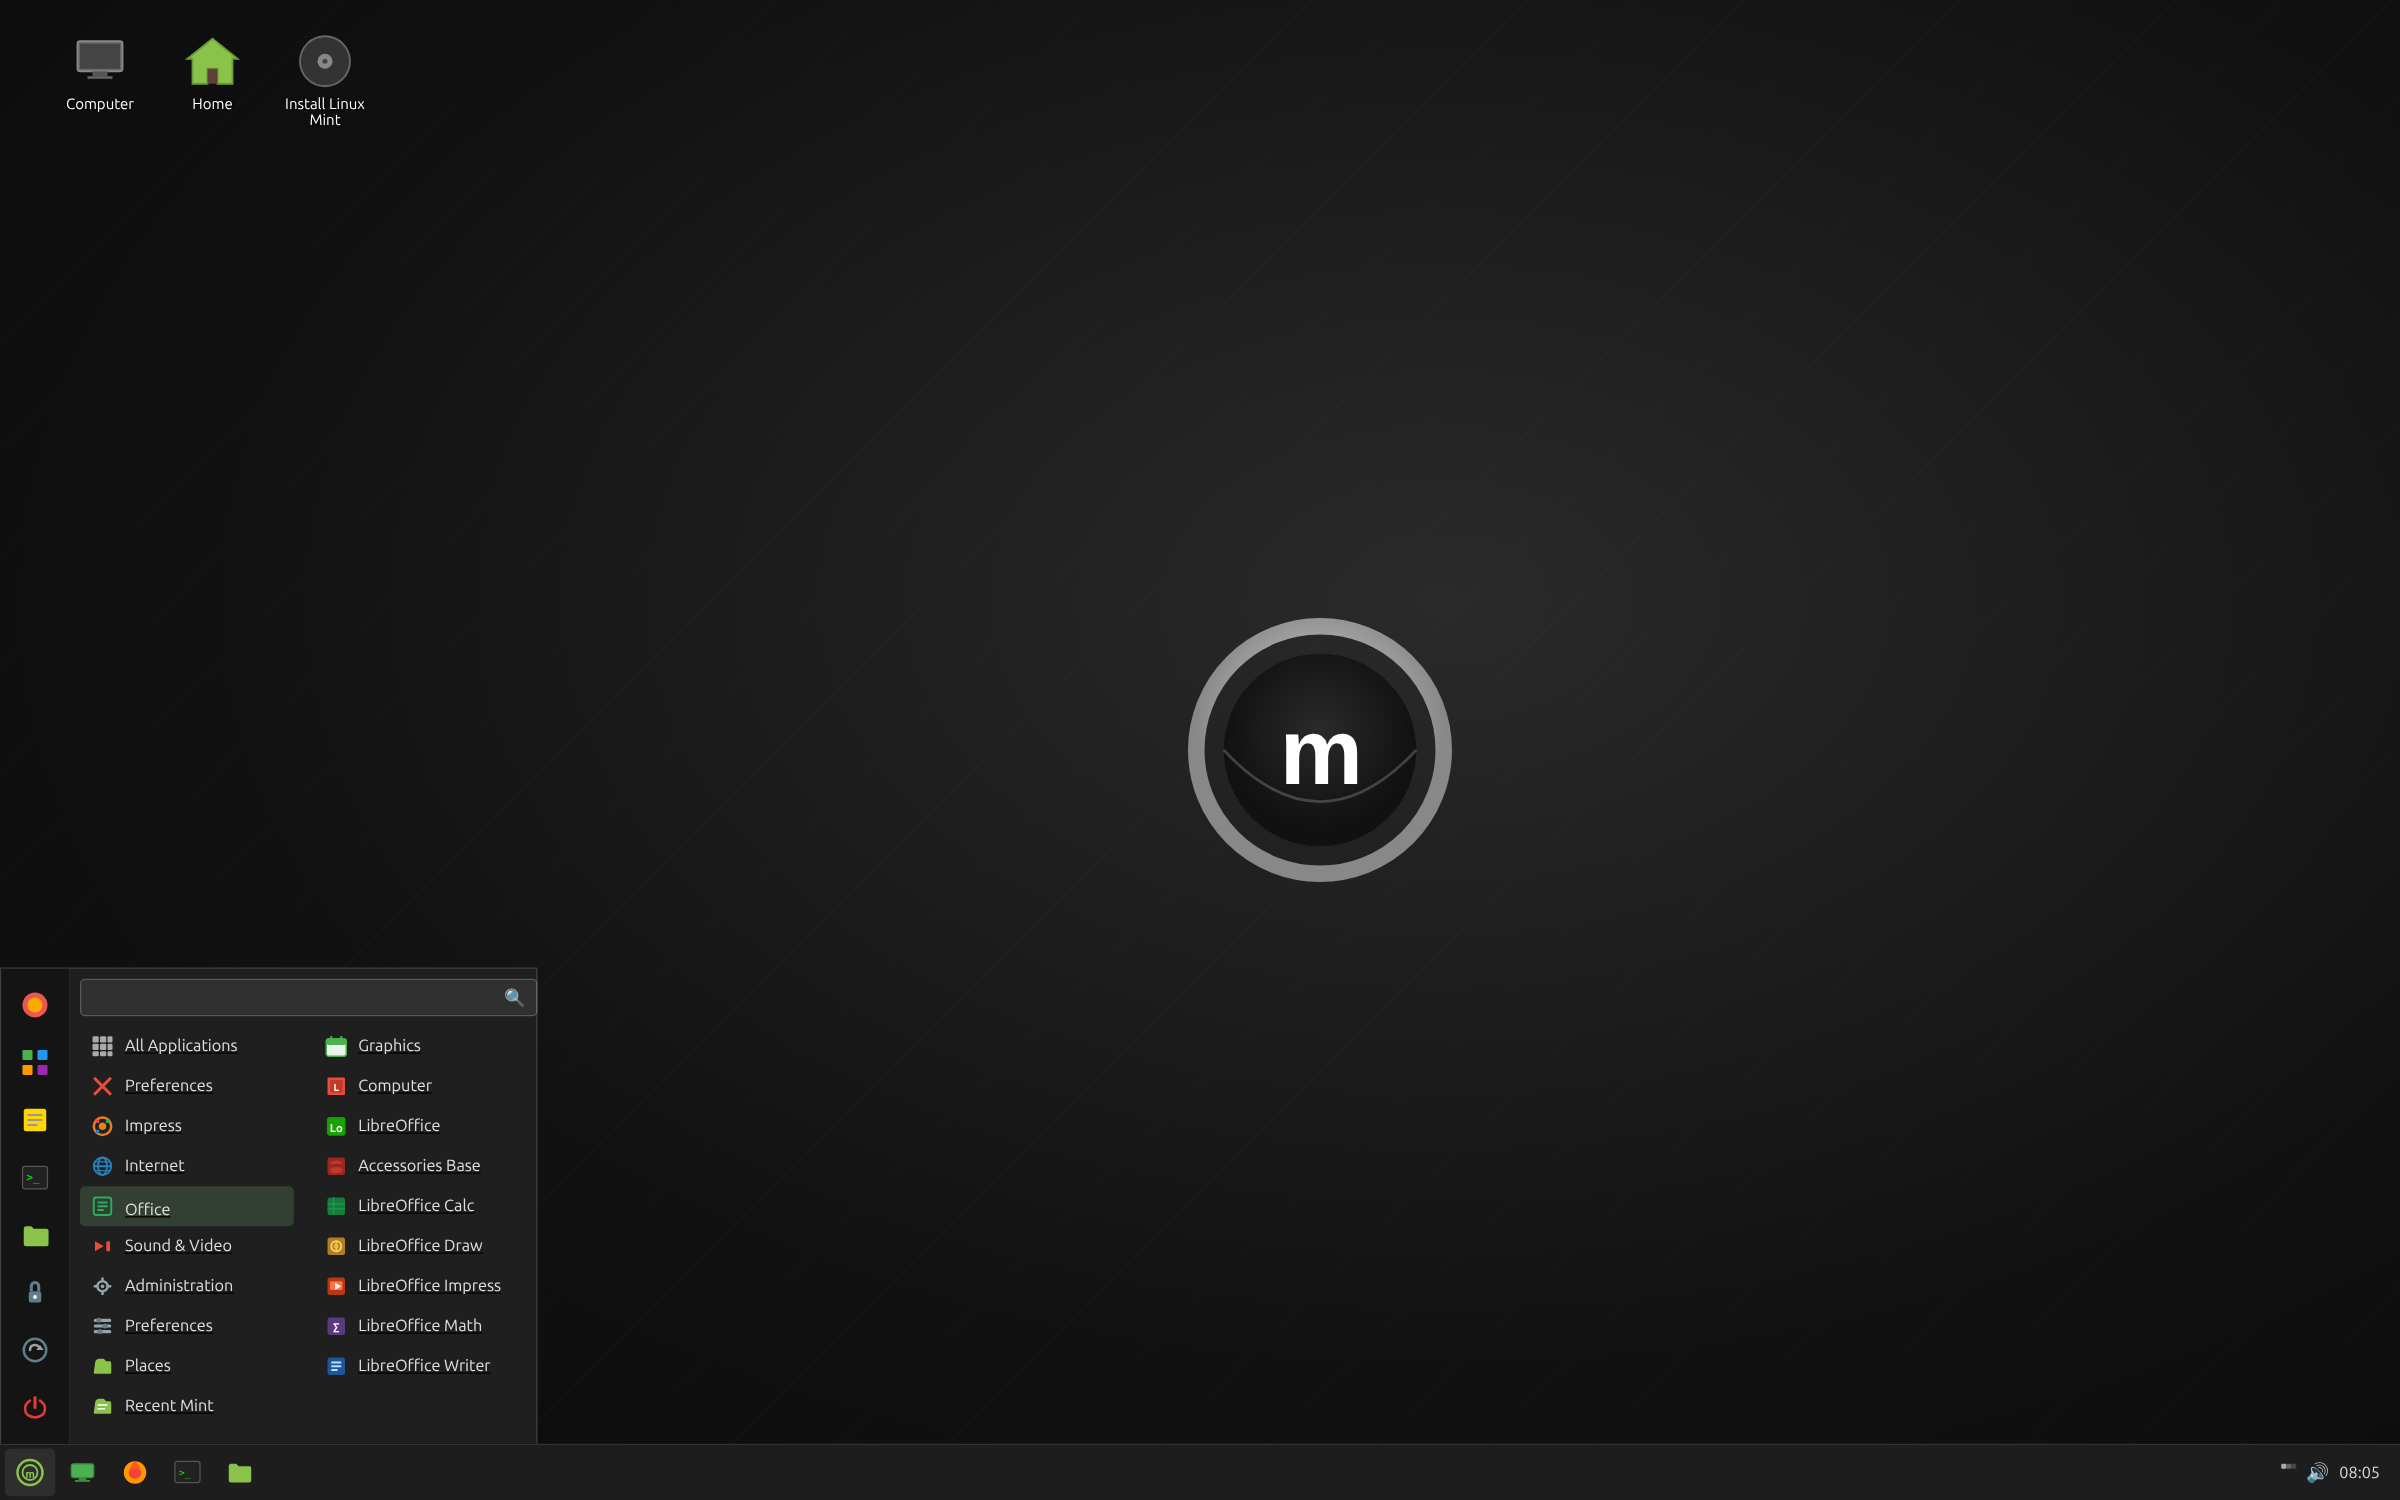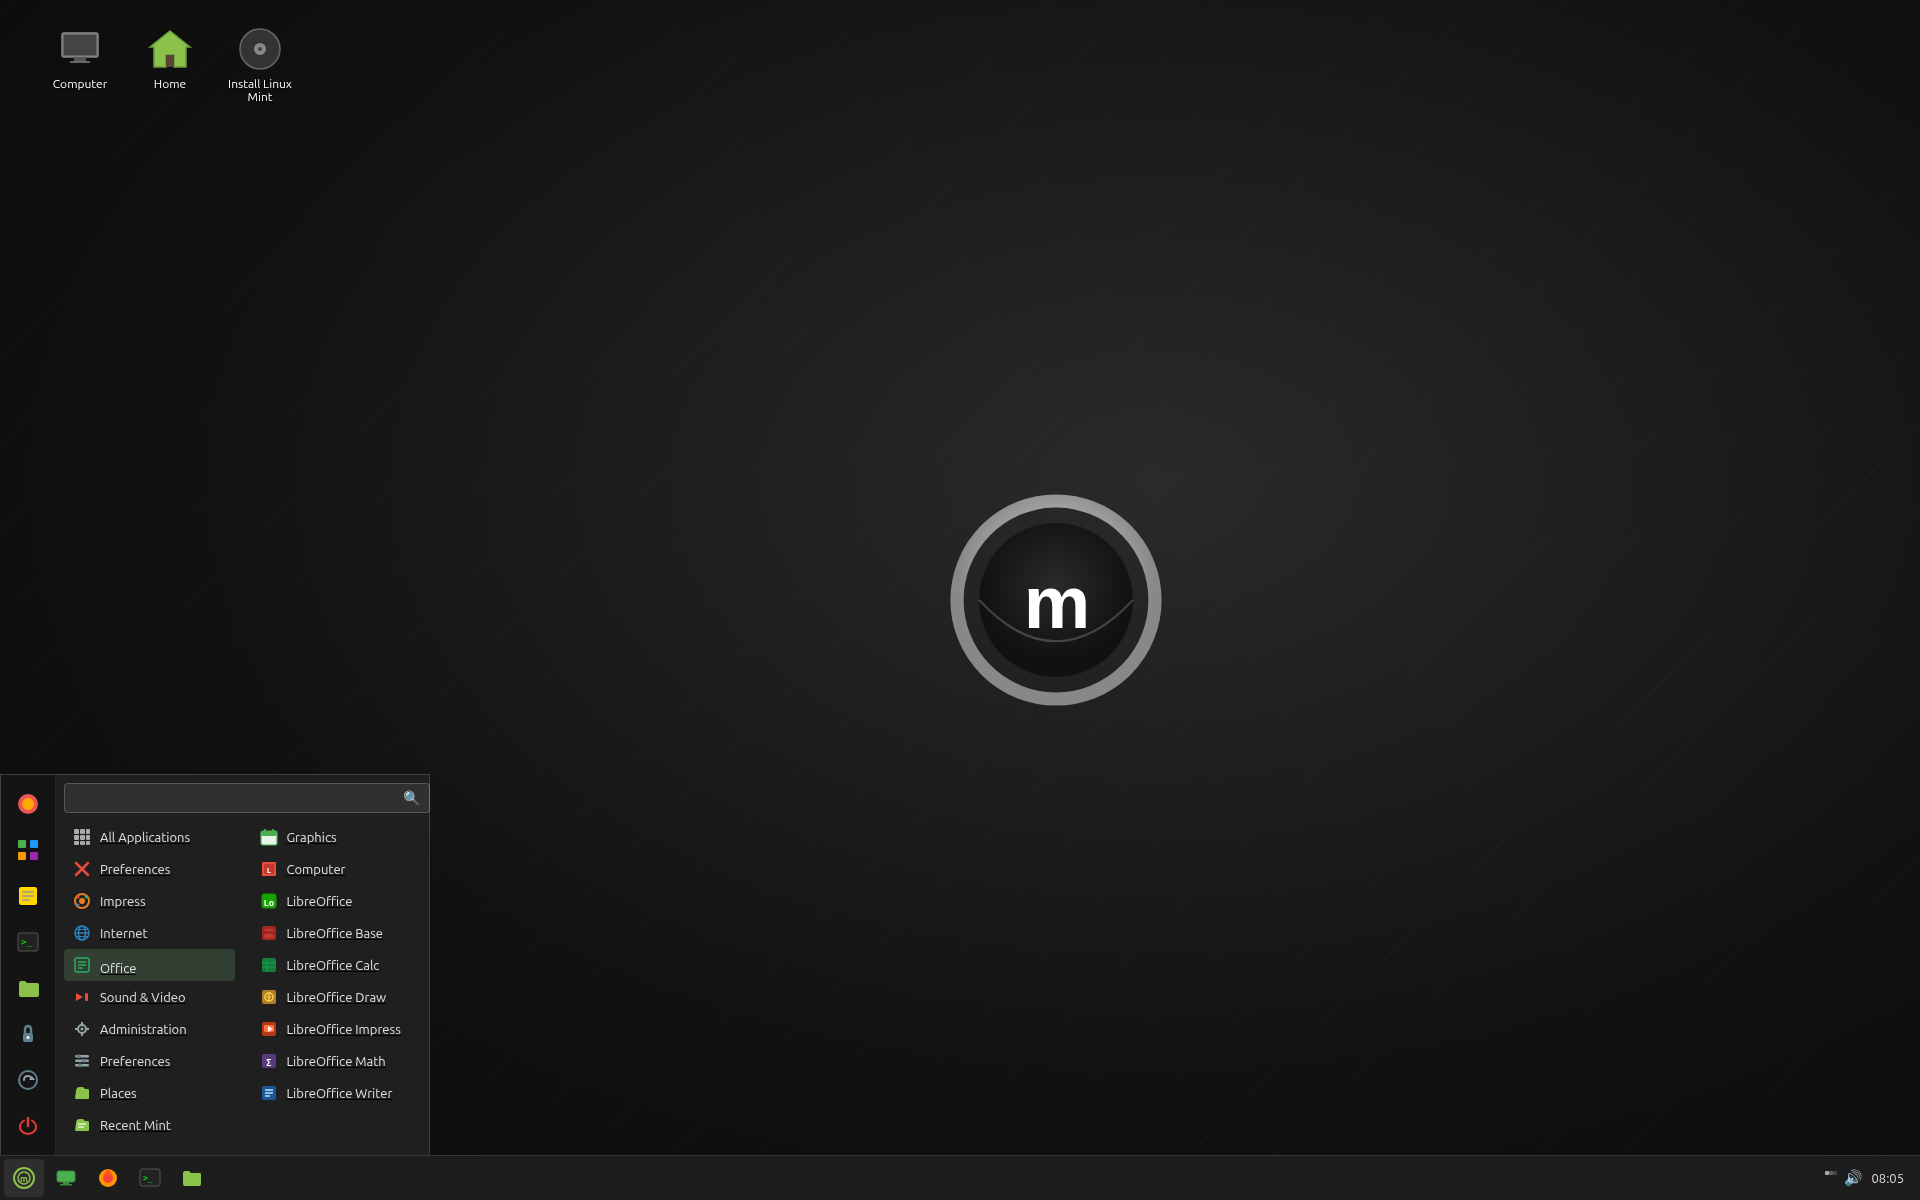--- a/index.html
+++ b/index.html
@@ -544,21 +544,21 @@
 
           <div class="menu-item">
             <div class="menu-item-icon">
               <svg width="18" height="18" viewBox="0 0 18 18">
                 <rect x="2" y="2" width="14" height="14" rx="2" fill="#9c2721"></rect>
                 <ellipse cx="9" cy="7" rx="5" ry="2.5" fill="#c0392b"></ellipse>
                 <rect x="4" y="7" width="10" height="5" fill="#9c2721"></rect>
                 <ellipse cx="9" cy="12" rx="5" ry="2.5" fill="#c0392b"></ellipse>
               </svg>
             </div>
-            <span class="menu-item-label">LibreOffice Base</span>
+            <span class="menu-item-label">Accessories Base</span>
           </div>
 
           <div class="menu-item">
             <div class="menu-item-icon">
               <svg width="18" height="18" viewBox="0 0 18 18">
                 <rect x="2" y="2" width="14" height="14" rx="2" fill="#147d3e"></rect>
                 <line x1="7" y1="2" x2="7" y2="16" stroke="#1a9e4f" stroke-width="1"></line>
                 <line x1="2" y1="7" x2="16" y2="7" stroke="#1a9e4f" stroke-width="1"></line>
                 <line x1="2" y1="11" x2="16" y2="11" stroke="#1a9e4f" stroke-width="0.8"></line>
               </svg>

